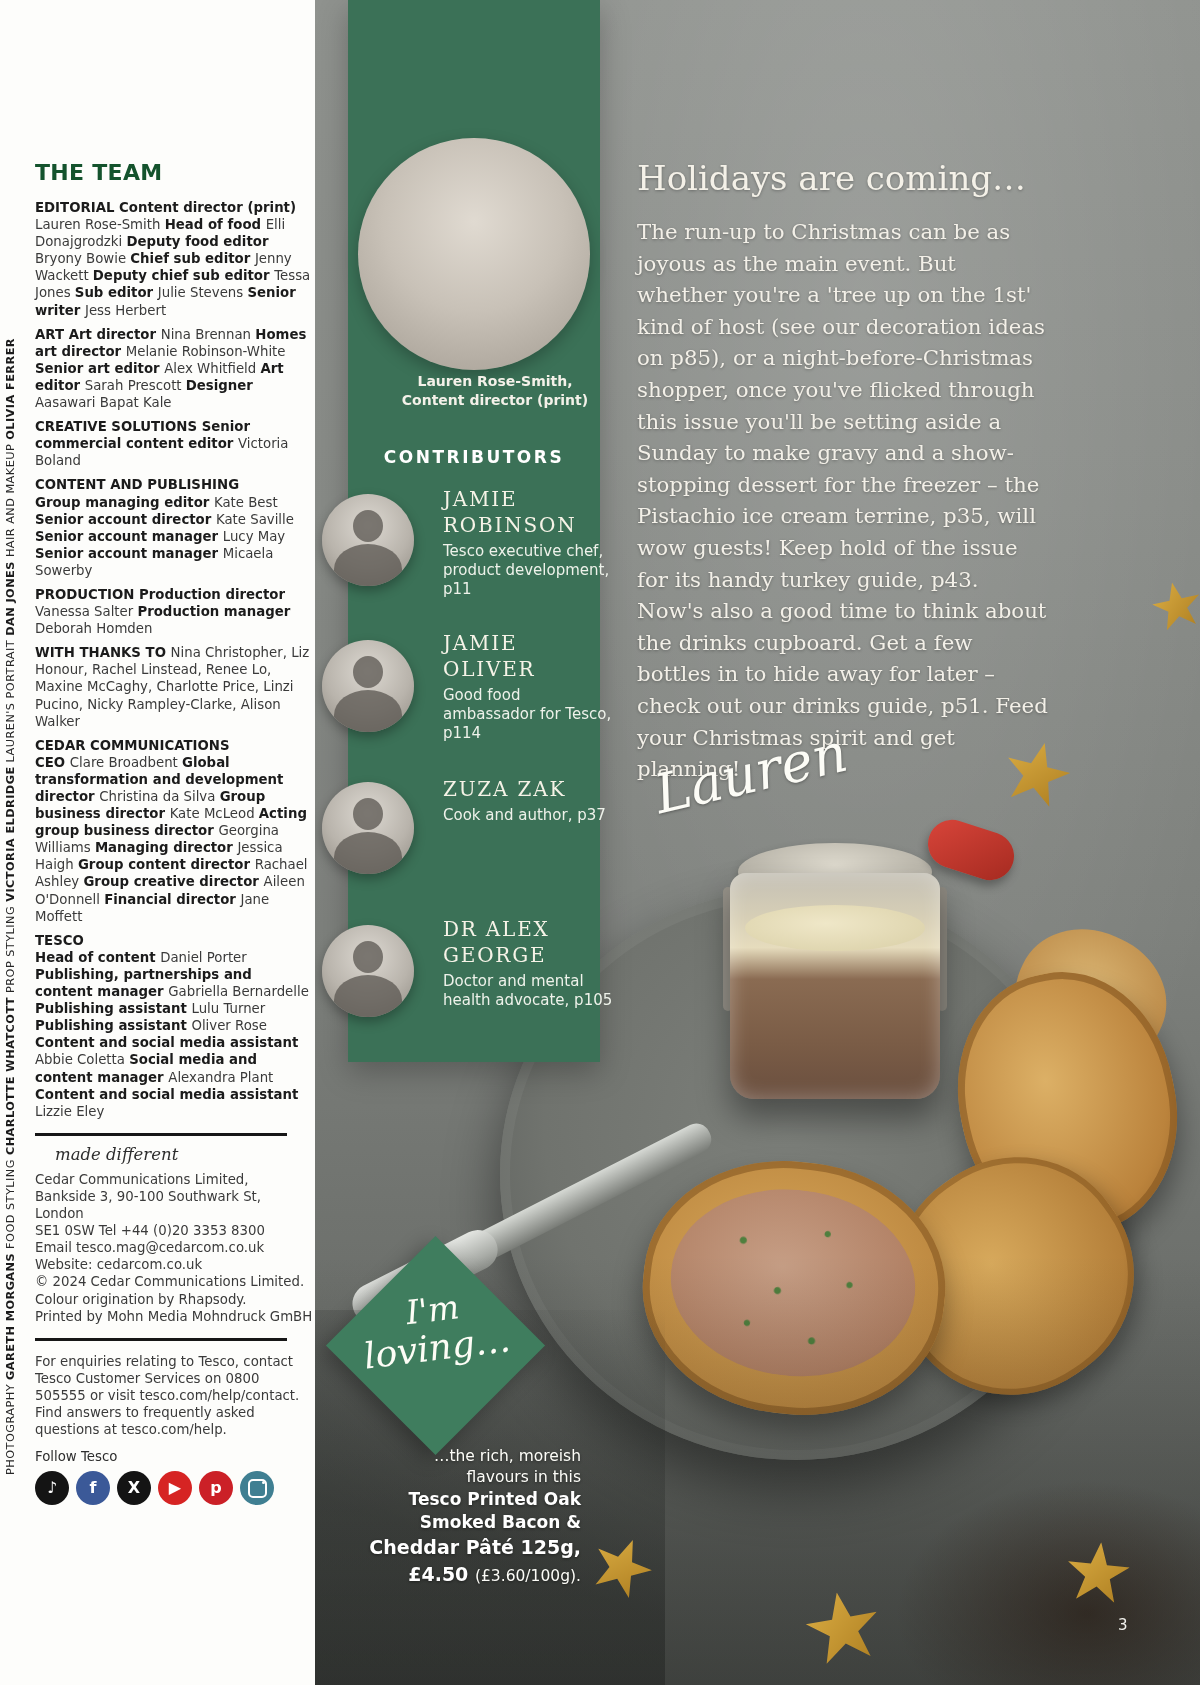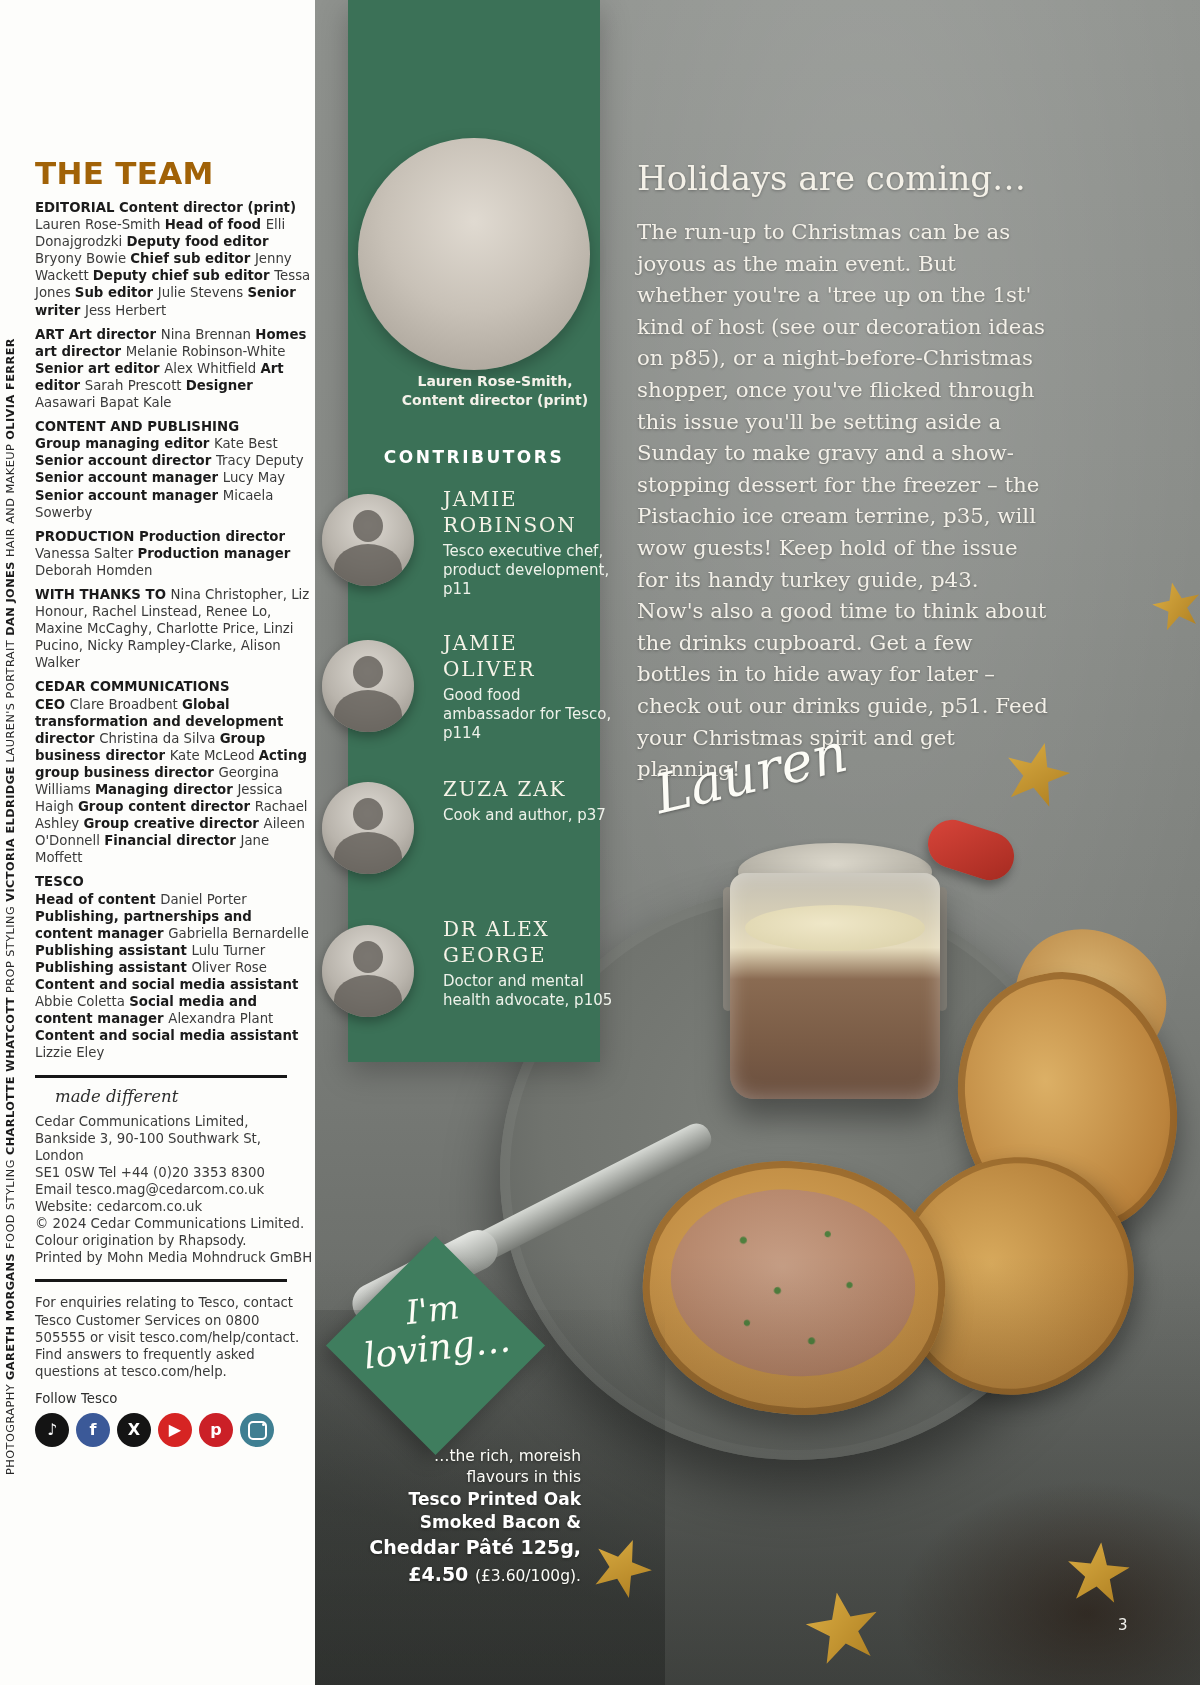--- a/index.html
+++ b/index.html
@@ -6,21 +6,21 @@
   .page{position:relative;width:1200px;height:1685px;background:#fdfdfb;overflow:hidden;
         font-family:"DejaVu Sans",sans-serif;}
   .b{font-weight:700;color:#1b1b1b;}
 
   
   .side-credits{position:absolute;left:4px;top:430px;height:1045px;width:16px;
     writing-mode:vertical-rl;transform:rotate(180deg);font-size:11.3px;letter-spacing:.45px;
     color:#262626;white-space:nowrap;}
   .left-col{position:absolute;left:35px;top:156px;width:278px;color:#3a3a3a;
     font-size:13.3px;line-height:17.1px;}
-  .team-title{font-size:31px;line-height:34px;font-weight:800;color:#a16207;margin:0 0 9px;letter-spacing:.3px;}
+  .team-title{font-size:22px;line-height:34px;font-weight:800;color:#14532d;margin:0 0 9px;letter-spacing:.3px;}
   .credit-p{margin:0 0 7px;}
   .rule{border:none;border-top:3px solid #171717;width:252px;margin:13px 0 12px;}
   .cedar-logo{font-size:37px;font-weight:800;letter-spacing:1px;color:#272727;line-height:36px;}
   .cedar-tag{font-family:"DejaVu Serif",serif;font-style:italic;font-size:16.5px;color:#2d2d2d;
     margin:-2px 0 8px 20px;}
   .addr,.help{margin:0 0 7px;}
   .follow-label{margin:10px 0 6px;color:#2e2e2e;}
   .sicons{display:flex;gap:7px;align-items:center;margin:2px 0 10px;}
   .sicon{width:34px;height:34px;border-radius:50%;display:flex;align-items:center;justify-content:center;
     color:#fff;font-weight:700;font-size:16px;cursor:pointer;}
@@ -220,21 +220,22 @@
 
     <div class="pz page-num">3</div>
   </div>
 
   <div class="side-credits"><span>PHOTOGRAPHY </span><span class="b">GARETH MORGANS</span><span>  FOOD STYLING </span><span class="b">CHARLOTTE WHATCOTT</span><span>  PROP STYLING </span><span class="b">VICTORIA ELDRIDGE</span><span>  LAUREN'S PORTRAIT </span><span class="b">DAN JONES</span><span>  HAIR AND MAKEUP </span><span class="b">OLIVIA FERRER</span></div>
 
   <div class="left-col">
     <h1 class="team-title">THE TEAM</h1>
     <p class="credit-p"><span class="b">EDITORIAL Content director (print) </span><span>Lauren Rose-Smith </span><span class="b">Head of food </span><span>Elli Donajgrodzki </span><span class="b">Deputy food editor </span><span>Bryony Bowie </span><span class="b">Chief sub editor </span><span>Jenny Wackett </span><span class="b">Deputy chief sub editor </span><span>Tessa Jones </span><span class="b">Sub editor </span><span>Julie Stevens </span><span class="b">Senior writer </span><span>Jess Herbert</span></p>
     <p class="credit-p"><span class="b">ART Art director </span><span>Nina Brennan </span><span class="b">Homes art director </span><span>Melanie Robinson-White </span><span class="b">Senior art editor </span><span>Alex Whitfield </span><span class="b">Art editor </span><span>Sarah Prescott </span><span class="b">Designer </span><span>Aasawari Bapat Kale</span></p>
-    <p class="credit-p"><span class="b">CONTENT AND PUBLISHING</span><br><span class="b">Group managing editor </span><span>Kate Best</span><br><span class="b">Senior account director </span><span>Tracy Deputy</span><br><span class="b">Senior account manager </span><span>Lucy May</span><br><span class="b">Senior account manager </span><span>Micaela Sowerby</span></p>
+    <p class="credit-p"><span class="b">CREATIVE SOLUTIONS Senior commercial content editor </span><span>Victoria Boland</span></p>
+    <p class="credit-p"><span class="b">CONTENT AND PUBLISHING</span><br><span class="b">Group managing editor </span><span>Kate Best</span><br><span class="b">Senior account director </span><span>Kate Saville</span><br><span class="b">Senior account manager </span><span>Lucy May</span><br><span class="b">Senior account manager </span><span>Micaela Sowerby</span></p>
     <p class="credit-p"><span class="b">PRODUCTION Production director </span><span>Vanessa Salter </span><span class="b">Production manager </span><span>Deborah Homden</span></p>
     <p class="credit-p"><span class="b">WITH THANKS TO </span><span>Nina Christopher, Liz Honour, Rachel Linstead, Renee Lo, Maxine McCaghy, Charlotte Price, Linzi Pucino, Nicky Rampley-Clarke, Alison Walker</span></p>
     <p class="credit-p"><span class="b">CEDAR COMMUNICATIONS</span><br><span class="b">CEO </span><span>Clare Broadbent </span><span class="b">Global transformation and development director </span><span>Christina da Silva </span><span class="b">Group business director </span><span>Kate McLeod </span><span class="b">Acting group business director </span><span>Georgina Williams </span><span class="b">Managing director </span><span>Jessica Haigh </span><span class="b">Group content director </span><span>Rachael Ashley </span><span class="b">Group creative director </span><span>Aileen O'Donnell </span><span class="b">Financial director </span><span>Jane Moffett</span></p>
     <p class="credit-p"><span class="b">TESCO</span><br><span class="b">Head of content </span><span>Daniel Porter </span><span class="b">Publishing, partnerships and content manager </span><span>Gabriella Bernardelle </span><span class="b">Publishing assistant </span><span>Lulu Turner </span><span class="b">Publishing assistant </span><span>Oliver Rose </span><span class="b">Content and social media assistant </span><span>Abbie Coletta </span><span class="b">Social media and content manager </span><span>Alexandra Plant </span><span class="b">Content and social media assistant </span><span>Lizzie Eley</span></p>
 
     <hr class="rule">
 
     <div class="cedar-tag">made different</div>
     <p class="addr"><span>Cedar Communications Limited,</span><br><span>Bankside 3, 90-100 Southwark St, London</span><br><span>SE1 0SW Tel +44 (0)20 3353 8300</span><br><span>Email tesco.mag@cedarcom.co.uk</span><br><span>Website: cedarcom.co.uk</span><br><span>© 2024 Cedar Communications Limited.</span><br><span>Colour origination by Rhapsody.</span><br><span>Printed by Mohn Media Mohndruck GmBH</span></p>
 

